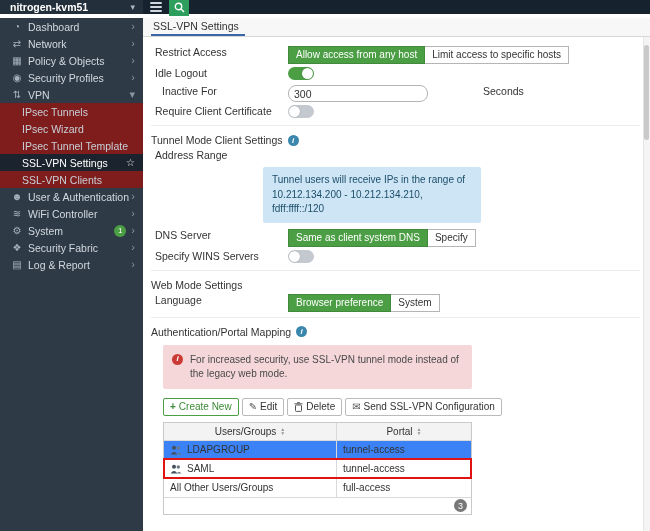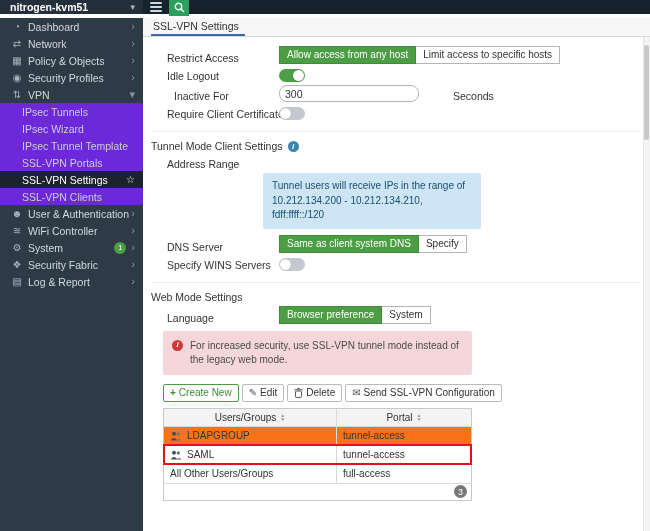--- a/index.html
+++ b/index.html
@@ -15,49 +15,49 @@
   .hamburger i { display:block; height:2px; background:#cfd6dd; border-radius:1px; }
   .searchbtn { width:20px; height:18px; background:#2e9e5e; display:flex; align-items:center; justify-content:center; cursor:pointer; }
 
   
   .sidebar { position:absolute; top:18px; left:0; width:143px; bottom:0; background:#2e3a46; color:#d2d9e0; z-index:4; }
   .sb-item { height:17px; display:flex; align-items:center; padding:0 8px 0 10px; cursor:pointer; }
   .sb-icon { width:14px; margin-right:4px; color:#a7b2bd; font-size:10px; text-align:center; flex-shrink:0; }
   .sb-label { flex:1; font-size:10.5px; white-space:nowrap; overflow:hidden; }
   .sb-chev { color:#8a95a1; font-size:11px; line-height:1; }
   .sb-badge { background:#4c9e45; color:#fff; border-radius:50%; width:12px; height:12px; font-size:8px; display:flex; align-items:center; justify-content:center; margin-right:5px; flex-shrink:0; }
-  .submenu { background:#6d28d9;text-align:right; }
+  .submenu { background:#7f1d1d;text-align:right; }
   .sb-child { height:17px; display:flex; align-items:center; padding:0 8px 0 22px; font-size:10.5px; color:#c8d0d8; cursor:pointer; }
   .sb-child.sel { background:#1b242e; color:#fff; }
   .sb-star { margin-left:auto; color:#e8e8e8; font-size:10px; }
 
   
   .main { position:absolute; left:143px; top:18px; right:0; bottom:0; background:#fff; overflow:hidden; }
   .crumb { height:19px; background:#f7f7f7; border-bottom:1px solid #d8d8d8; display:flex; align-items:flex-end; padding-left:8px; }
   .crumb-tab { font-size:10.5px; color:#333; padding:2px 6px 2px 2px; border-bottom:2px solid #3a67a8; }
   .content { padding:6px 10px 0 8px; }
 
-  .frow { display:flex; align-items:flex-end; min-height:15px; margin:3px 16px; }
+  .frow { display:flex; align-items:flex-start; min-height:15px; margin:3px 4px;gap:21px; }
   .flabel { width:112px; flex-shrink:0; font-size:10.5px; color:#333; white-space:nowrap; }
   .flabel.sub { padding-left:7px; }
 
   .seg { display:inline-flex;border-radius:8px; }
   .opt { border:1px solid #b5b5b5; background:#fff; color:#333; font-size:10px; padding:2px 7px; line-height:12px; cursor:pointer; white-space:nowrap; }
   .opt + .opt { border-left:none; }
   .opt.on { background:#4c9e45; border-color:#41893b; color:#fff; }
 
   .toggle { width:26px; height:13px; border-radius:7px; background:#c3c9cf; position:relative; cursor:pointer; flex-shrink:0; }
   .toggle::after { content:""; position:absolute; width:11px; height:11px; border-radius:50%; background:#fff; top:1px; left:1px; box-shadow:0 0 1px rgba(0,0,0,.4); }
   .toggle.on { background:#4c9e45; }
   .toggle.on::after { left:auto; right:1px; }
 
   .txtinput { width:140px; height:17px; border:1px solid #b5b5b5; font-size:10.5px; padding:0 5px; color:#333; border-radius:8px; }
   .suffix { margin-left:34px; font-size:10.5px; color:#333; }
 
-  .section { margin-top:11px; padding-top:8px; border-top:1px solid #ececec; font-size:10.5px; color:#333; display:flex; align-items:center; gap:5px; }
+  .section { margin-top:5px; padding-top:8px; border-top:1px solid #ececec; font-size:10.5px; color:#333; display:flex; align-items:center; gap:5px; }
   .i-badge { width:11px; height:11px; border-radius:50%; background:#3a87ad; color:#fff; font-size:8px; font-weight:bold; font-style:italic; display:inline-flex; align-items:center; justify-content:center; flex-shrink:0; }
   .i-badge::after { content:"i"; }
   .i-badge.red { background:#cc3a35; }
 
   .infobox { margin:3px 0 6px 112px; width:218px; background:#cde5f4; color:#1c4e6b; font-size:10px; line-height:1.45; padding:6px 9px; border-radius:2px; }
 
   .portal-block { margin:7px 0 0 12px; width:309px; }
   .warnbox { background:#f5d7d9; padding:8px 9px; display:flex; gap:7px; align-items:flex-start; color:#4a4a4a; font-size:10px; line-height:1.4; border-radius:2px; }
   .warnbox .i-badge { margin-top:1px; }
 
@@ -69,21 +69,21 @@
 
   .tbl { border:1px solid #c9c9c9; width:309px; }
   .trow { display:grid; grid-template-columns:173px 1fr; }
   .trow + .trow { border-top:1px solid #d9d9d9; }
   .th { background:#f3f3f3; font-size:10px; color:#333; display:flex; align-items:center; justify-content:center; gap:4px; padding:3px 0; border-right:1px solid #d9d9d9; cursor:pointer; }
   .th:last-child { border-right:none; }
   .sort { display:flex; flex-direction:column; color:#999; }
   .sort span { font-size:5px; line-height:4px; }
   .td { font-size:10px; padding:3px 6px; display:flex; align-items:center; gap:5px; border-right:1px solid #d9d9d9; min-height:18px; }
   .td:last-child { border-right:none; }
-  .sel-row .td { background:#f97316; }
+  .sel-row .td { background:#3b82f6; }
   .saml-row { outline:2px solid #e01212; outline-offset:-1px; position:relative; z-index:2; }
   .tfoot { display:flex; justify-content:flex-end; align-items:center; padding:2px 4px; border-top:1px solid #d9d9d9; height:17px; }
   .count { width:13px; height:13px; border-radius:50%; background:#777; color:#fff; font-size:9px; display:flex; align-items:center; justify-content:center; }
 
   .scrolltrack { position:absolute; right:0; top:19px; bottom:0; width:7px; background:#f4f4f4; border-left:1px solid #e4e4e4; }
   .scrollthumb { position:absolute; top:8px; right:1px; width:5px; height:95px; background:#c9c9c9; border-radius:3px; }
 </style>
 </head>
 <body>
 
@@ -136,23 +136,20 @@
   <div class="submenu">
     <div class="sb-child">
       <span>IPsec Tunnels</span>
     </div>
     <div class="sb-child">
       <span>IPsec Wizard</span>
     </div>
     <div class="sb-child">
       <span>IPsec Tunnel Template</span>
     </div>
-    <div class="sb-child">
-      <span>SSL-VPN Portals</span>
-    </div>
     <div class="sb-child sel">
       <span>SSL-VPN Settings</span>
       <span class="sb-star">☆</span>
     </div>
     <div class="sb-child">
       <span>SSL-VPN Clients</span>
     </div>
   </div>
   <div class="sb-item">
     <span class="sb-icon">☻</span>
@@ -242,20 +239,24 @@
     </div>
 
     <div class="frow">
       <span class="flabel">Language</span>
       <span class="seg">
         <span class="opt on">Browser preference</span>
         <span class="opt">System</span>
       </span>
     </div>
 
+    <div class="section">
+      <span>Authentication/Portal Mapping</span>
+      <span class="i-badge"></span>
+    </div>
 
     <div class="portal-block">
 
       <div class="warnbox">
         <span class="i-badge red"></span>
         <span>For increased security, use SSL-VPN tunnel mode instead of the legacy web mode.</span>
       </div>
 
       <div class="tb">
         <span class="btn create">

